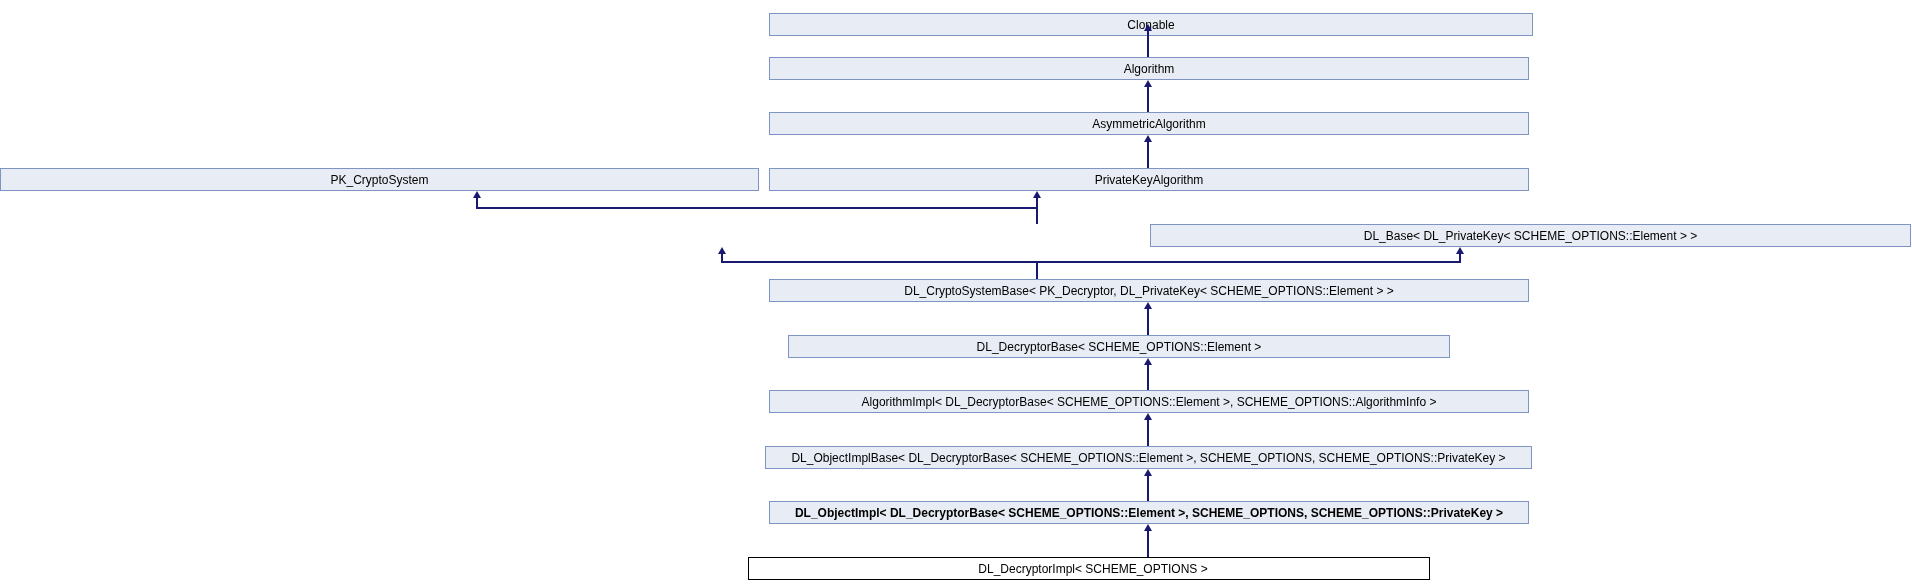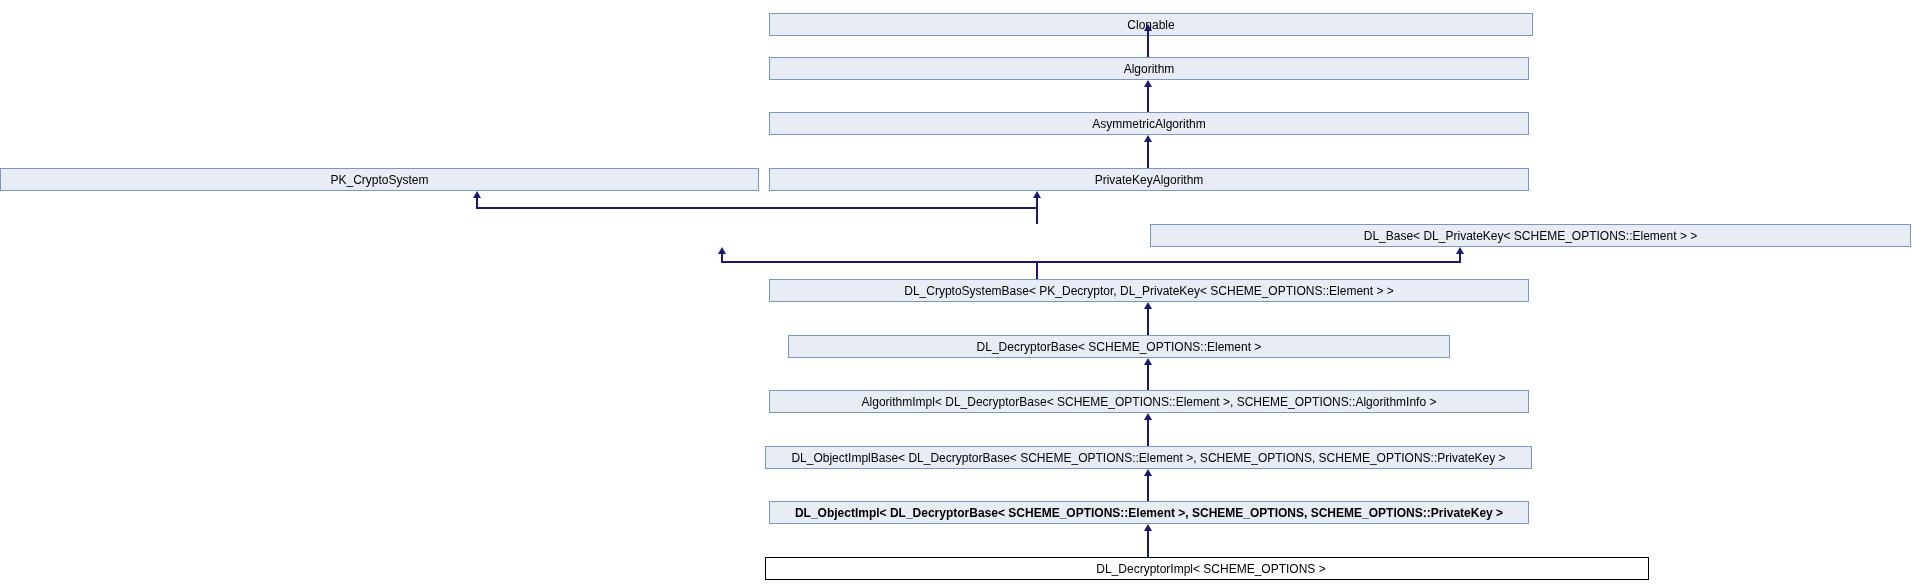--- a/index.html
+++ b/index.html
@@ -33,21 +33,21 @@
   .n2 {left:769px;top:112px;width:760px;}
   .n3 {left:0px;  top:168px;width:759px;}
   .n4 {left:769px;top:168px;width:760px;}
   .n5 {left:495px;top:224px;width:646px;}
   .n6 {left:1150px;top:224px;width:761px;}
   .n7 {left:769px;top:279px;width:760px;}
   .n8 {left:769px;top:335px;width:662px;margin-left:19px;}
   .n9 {left:769px;top:390px;width:760px;}
   .n10{left:765px;top:446px;width:767px;}
   .n11{left:769px;top:501px;width:760px;font-weight:bold;}
-  .n12{left:765px;top:557px;width:884px;padding-left:8px;}
+  .n12{left:748px;top:557px;width:682px;padding-left:8px;}
   
   .vline{position:absolute;width:2px;background:var(--arrow,#191970);}
   .hline{position:absolute;height:2px;background:var(--arrow,#191970);}
   .ah{
     position:absolute;width:0;height:0;
     border-left:4px solid transparent;
     border-right:4px solid transparent;
     border-bottom:7px solid var(--arrow,#191970);
   }
 </style>

